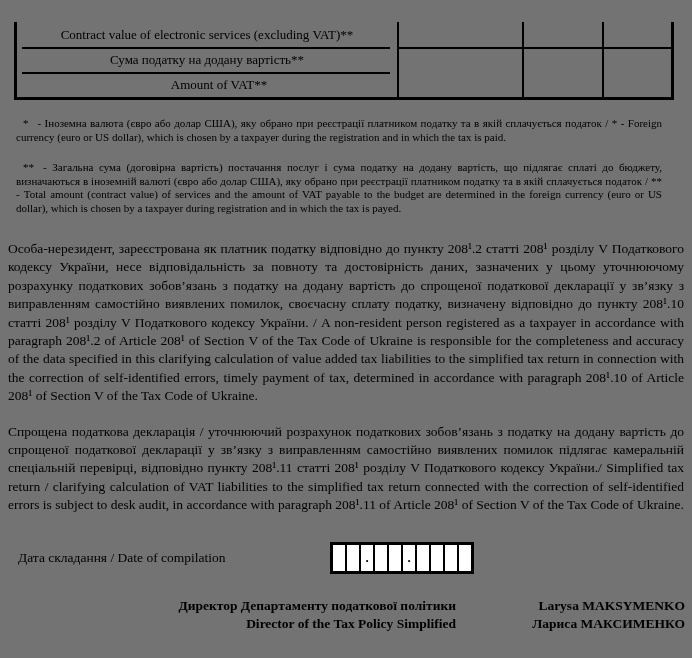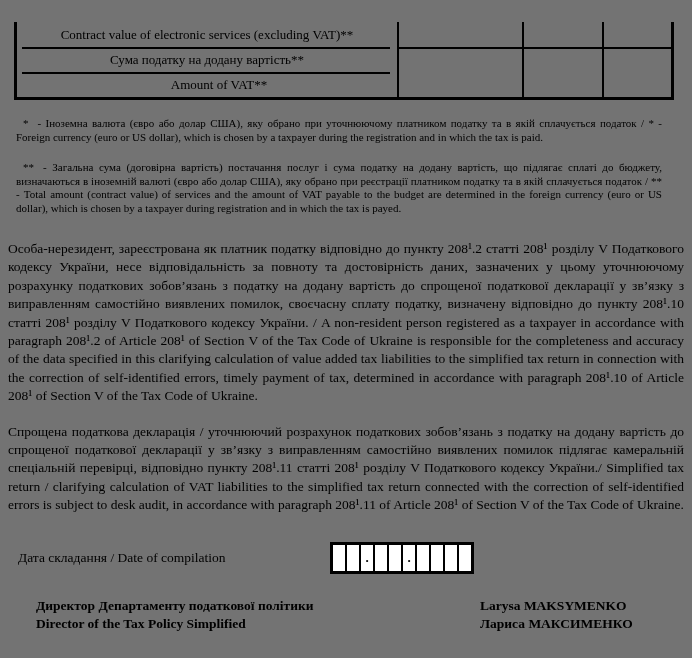--- a/index.html
+++ b/index.html
@@ -43,21 +43,21 @@
     position:absolute;left:330px;top:542px;
     display:flex;border:3px solid #000;background:#fff;
   }
   .datecell{
     width:12px;height:26px;border-right:2px solid #000;
     display:flex;align-items:center;justify-content:center;
     font-size:13px;font-weight:bold;
   }
   .datecell:last-child{border-right:none;}
   
-  .sig{position:absolute;top:597px;font-weight:bold;font-size:13.5px;line-height:18px;}
+  .sig{position:absolute;top:597px;font-weight:bold;font-size:13.5px;line-height:18px;text-align:right;}
   .sig-left{left:36px;width:420px;}
   .sig-right{left:480px;width:205px;}
 </style>
 </head>
 <body>
 
 <div class="page">
 
   <div class="tline" style="left:14px;top:22px;width:3px;height:78px;"></div>
   <div class="tline" style="left:671px;top:22px;width:3px;height:78px;"></div>
@@ -77,21 +77,21 @@
 
   <div class="tcell" style="left:399px;top:22px;width:123px;height:25px;"></div>
   <div class="tcell" style="left:524px;top:22px;width:78px;height:25px;"></div>
   <div class="tcell" style="left:604px;top:22px;width:67px;height:25px;"></div>
   <div class="tcell" style="left:399px;top:49px;width:123px;height:48px;"></div>
   <div class="tcell" style="left:524px;top:49px;width:78px;height:48px;"></div>
   <div class="tcell" style="left:604px;top:49px;width:67px;height:48px;"></div>
 
   <div class="footnotes">
     <p class="footnote">
-      <span class="fnmark">*</span><span>- Іноземна валюта (євро або долар США), яку обрано при уточнюючому платником податку та в якій сплачується податок / * - Foreign currency (euro or US dollar), which is chosen by a taxpayer during the registration and in which the tax is paid.</span>
+      <span class="fnmark">*</span><span>- Іноземна валюта (євро або долар США), яку обрано при реєстрації платником податку та в якій сплачується податок / * - Foreign currency (euro or US dollar), which is chosen by a taxpayer during the registration and in which the tax is paid.</span>
     </p>
     <p class="footnote">
       <span class="fnmark">**</span><span>- Загальна сума (договірна вартість) постачання послуг і сума податку на додану вартість, що підлягає сплаті до бюджету, визначаються в іноземній валюті (євро або долар США), яку обрано при реєстрації платником податку та в якій сплачується податок / ** - Total amount (contract value) of services and the amount of VAT payable to the budget are determined in the foreign currency (euro or US dollar), which is chosen by a taxpayer during registration and in which the tax is payed.</span>
     </p>
   </div>
 
   <div class="maintext">
     <p>Особа-нерезидент, зареєстрована як платник податку відповідно до пункту 208¹.2 статті 208¹ розділу V Податкового кодексу України, несе відповідальність за повноту та достовірність даних, зазначених у цьому уточнюючому розрахунку податкових зобов’язань з податку на додану вартість до спрощеної податкової декларації у зв’язку з виправленням самостійно виявлених помилок, своєчасну сплату податку, визначену відповідно до пункту 208¹.10 статті 208¹ розділу V Податкового кодексу України. / A non-resident person registered as a taxpayer in accordance with paragraph 208¹.2 of Article 208¹ of Section V of the Tax Code of Ukraine is responsible for the completeness and accuracy of the data specified in this clarifying calculation of value added tax liabilities to the simplified tax return in connection with the correction of self-identified errors, timely payment of tax, determined in accordance with paragraph 208¹.10 of Article 208¹ of Section V of the Tax Code of Ukraine.</p>
     <p>Спрощена податкова декларація / уточнюючий розрахунок податкових зобов’язань з податку на додану вартість до спрощеної податкової декларації у зв’язку з виправленням самостійно виявлених помилок підлягає камеральній спеціальній перевірці, відповідно пункту 208¹.11 статті 208¹ розділу V Податкового кодексу України./ Simplified tax return / clarifying calculation of VAT liabilities to the simplified tax return connected with the correction of self-identified errors is subject to desk audit, in accordance with paragraph 208¹.11 of Article 208¹ of Section V of the Tax Code of Ukraine.</p>
   </div>

